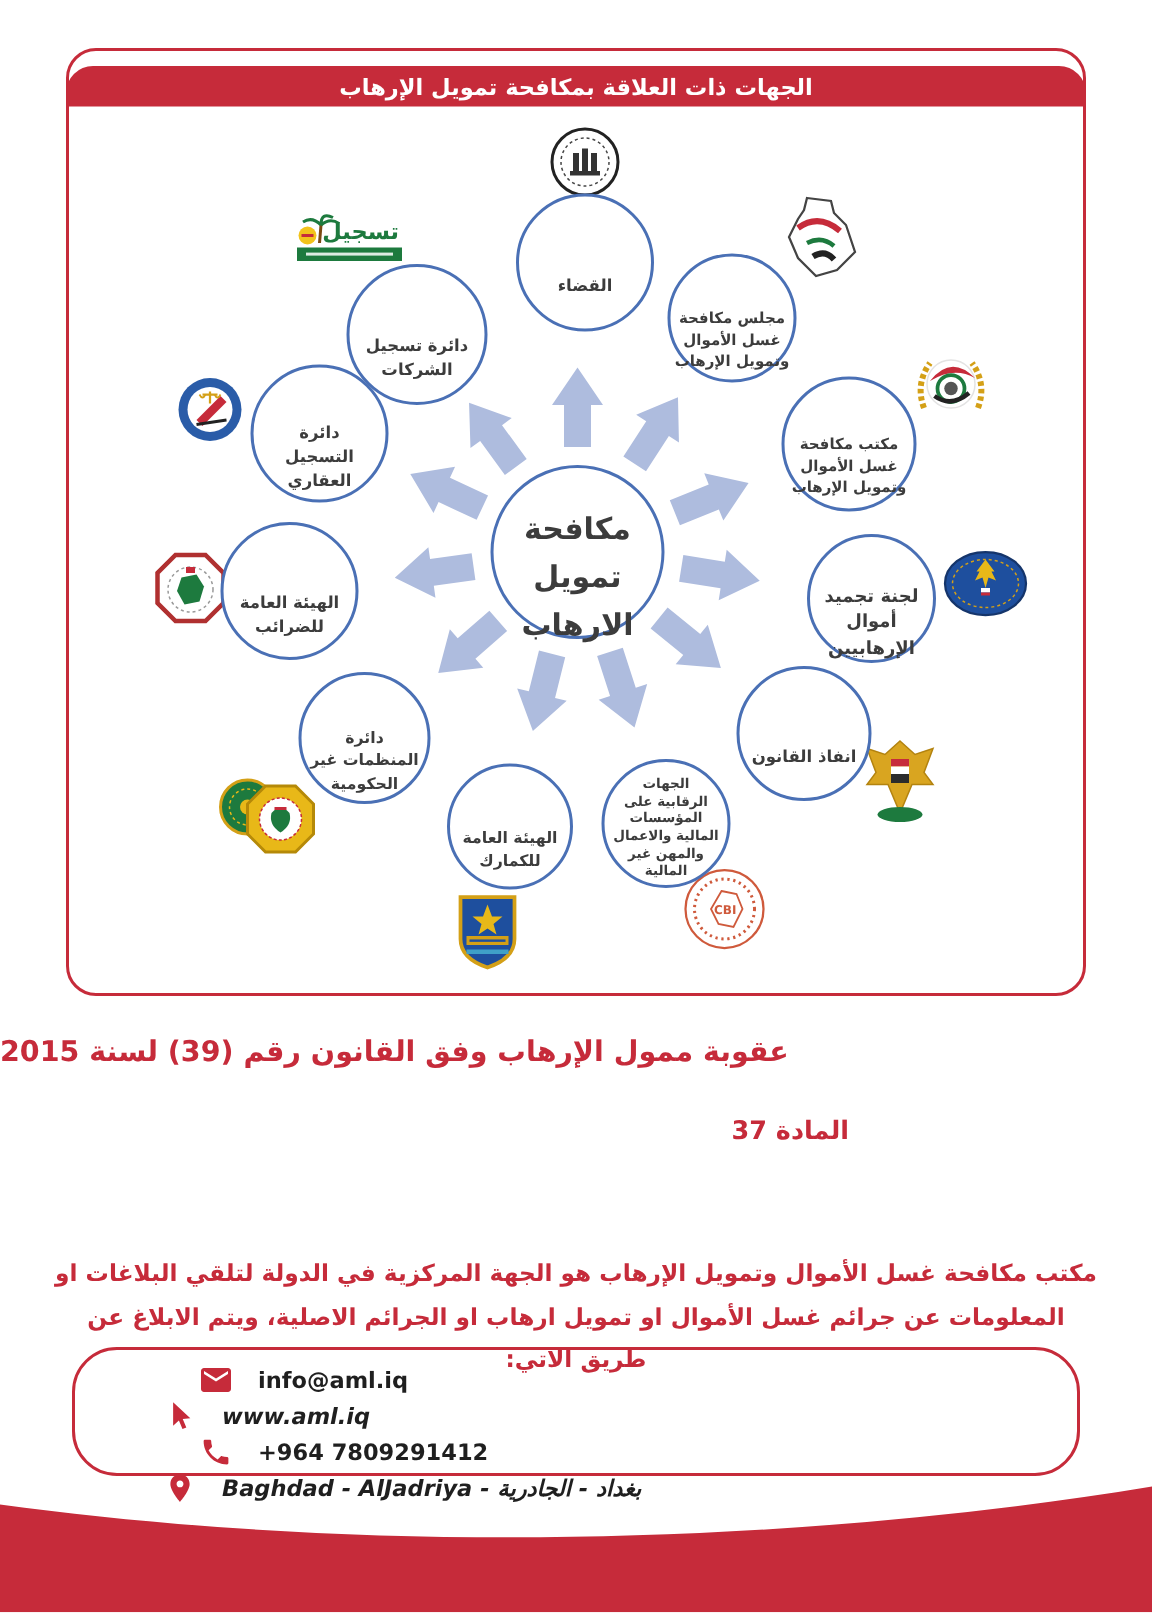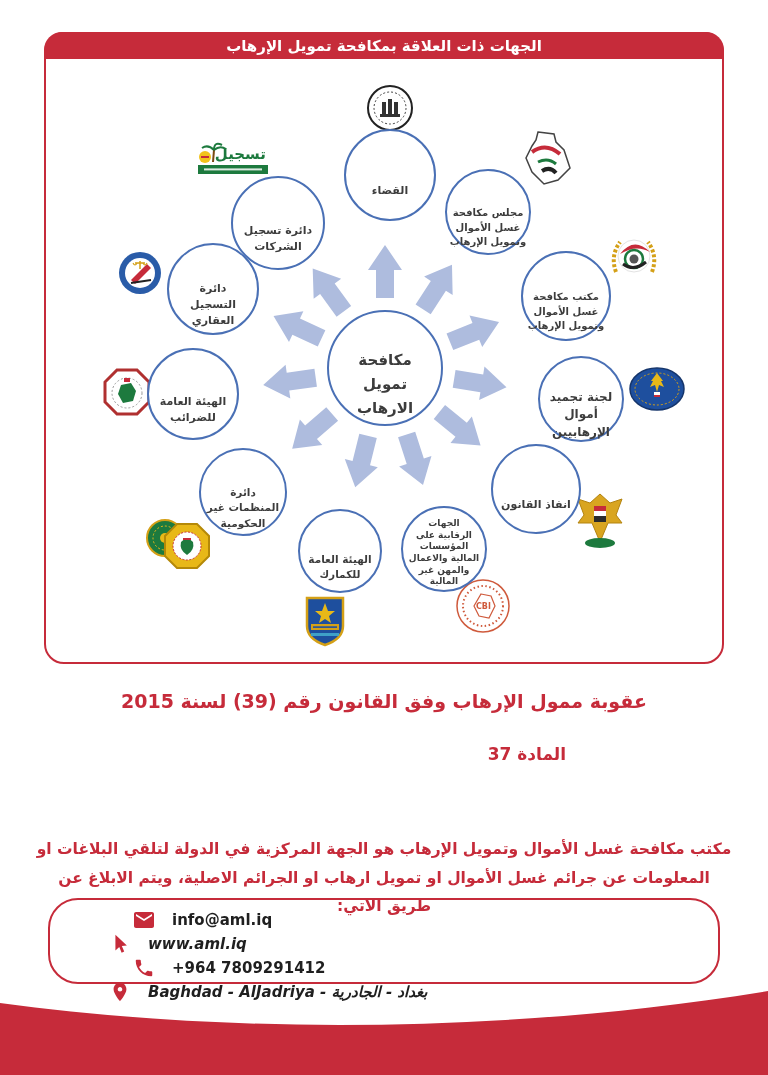--- a/index.html
+++ b/index.html
@@ -1,33 +1,33 @@
 <!DOCTYPE html>
 <html lang="ar"><head>
 <meta charset="utf-8">
 <style>
   html,body{margin:0;padding:0;background:#fff;}
   .page{position:relative;width:768px;height:1075px;background:#ffffff;overflow:hidden;
         font-family:"DejaVu Sans",sans-serif;}
   
   .board{position:absolute;left:44px;top:32px;width:680px;height:632px;
          border:2px solid #C62B3A;border-radius:20px;background:#fff;box-sizing:border-box;}
-  .banner{position:absolute;left:44px;top:32px;width:680px;height:27px;background:#C62B3A;
+  .banner{position:absolute;left:44px;top:44px;width:680px;height:27px;background:#C62B3A;
           border-radius:18px 18px 0 0;display:flex;align-items:center;justify-content:center;
           color:#fff;font-weight:bold;font-size:15px;z-index:5;box-sizing:border-box;}
   
   .node{position:absolute;border:2.5px solid #4A70B5;border-radius:50%;background:#fff;
         display:flex;align-items:center;justify-content:center;text-align:center;
         color:#3C3C3C;font-weight:bold;z-index:3;box-sizing:border-box;}
   .node-label{white-space:pre-line;direction:rtl;line-height:1.45;padding:2px;margin-top:32px;}
   .center-node .node-label{line-height:1.6;}
   .arrows{position:absolute;left:0;top:0;width:768px;height:700px;z-index:1;pointer-events:none;}
   .logo{position:absolute;z-index:2;}
   
-  .penalty-title{position:absolute;left:0;top:690px;width:768px;text-align:center;direction:rtl;
+  .penalty-title{position:absolute;left:0;top:690px;width:768px;text-align:left;direction:rtl;
                  color:#C62B3A;font-weight:bold;font-size:19px;}
   .article-label{position:absolute;left:0;top:744px;width:768px;text-align:right;
                  padding-right:202px;box-sizing:border-box;direction:ltr;
                  color:#C62B3A;font-weight:bold;font-size:17px;}
   .article-text{position:absolute;left:0;top:770px;width:768px;text-align:center;direction:rtl;
                 color:#141414;font-weight:bold;font-size:19px;}
   .about-text{position:absolute;left:34px;top:835px;width:700px;text-align:center;direction:rtl;
               color:#C62B3A;font-weight:bold;font-size:15.5px;line-height:1.85;}
   
   .contact-box{position:absolute;left:48px;top:898px;width:672px;height:86px;
@@ -60,21 +60,21 @@
       <polygon points="455,359 483,359 483,351 508,368 483,385 483,377 455,377" transform="rotate(39 385 368)"></polygon>
       <polygon points="455,359 483,359 483,351 508,368 483,385 483,377 455,377" transform="rotate(72 385 368)"></polygon>
       <polygon points="455,359 483,359 483,351 508,368 483,385 483,377 455,377" transform="rotate(104 385 368)"></polygon>
       <polygon points="455,359 483,359 483,351 508,368 483,385 483,377 455,377" transform="rotate(139 385 368)"></polygon>
       <polygon points="455,359 483,359 483,351 508,368 483,385 483,377 455,377" transform="rotate(172 385 368)"></polygon>
       <polygon points="455,359 483,359 483,351 508,368 483,385 483,377 455,377" transform="rotate(205 385 368)"></polygon>
       <polygon points="455,359 483,359 483,351 508,368 483,385 483,377 455,377" transform="rotate(234 385 368)"></polygon>
     </g>
   </svg>
 
-  <div class="node center-node" style="left:327px;top:310px;width:116px;height:116px;font-size:15px;">
+  <div class="node center-node" style="left:327px;top:310px;width:116px;height:116px;font-size:20px;">
     <span class="node-label">مكافحة
 تمويل
 الارهاب</span>
   </div>
 
   <div class="node" style="left:344px;top:129px;width:92px;height:92px;font-size:11px;">
     <span class="node-label">القضاء</span>
   </div>
   <div class="node" style="left:445px;top:169px;width:86px;height:86px;font-size:10px;">
     <span class="node-label">مجلس مكافحة

